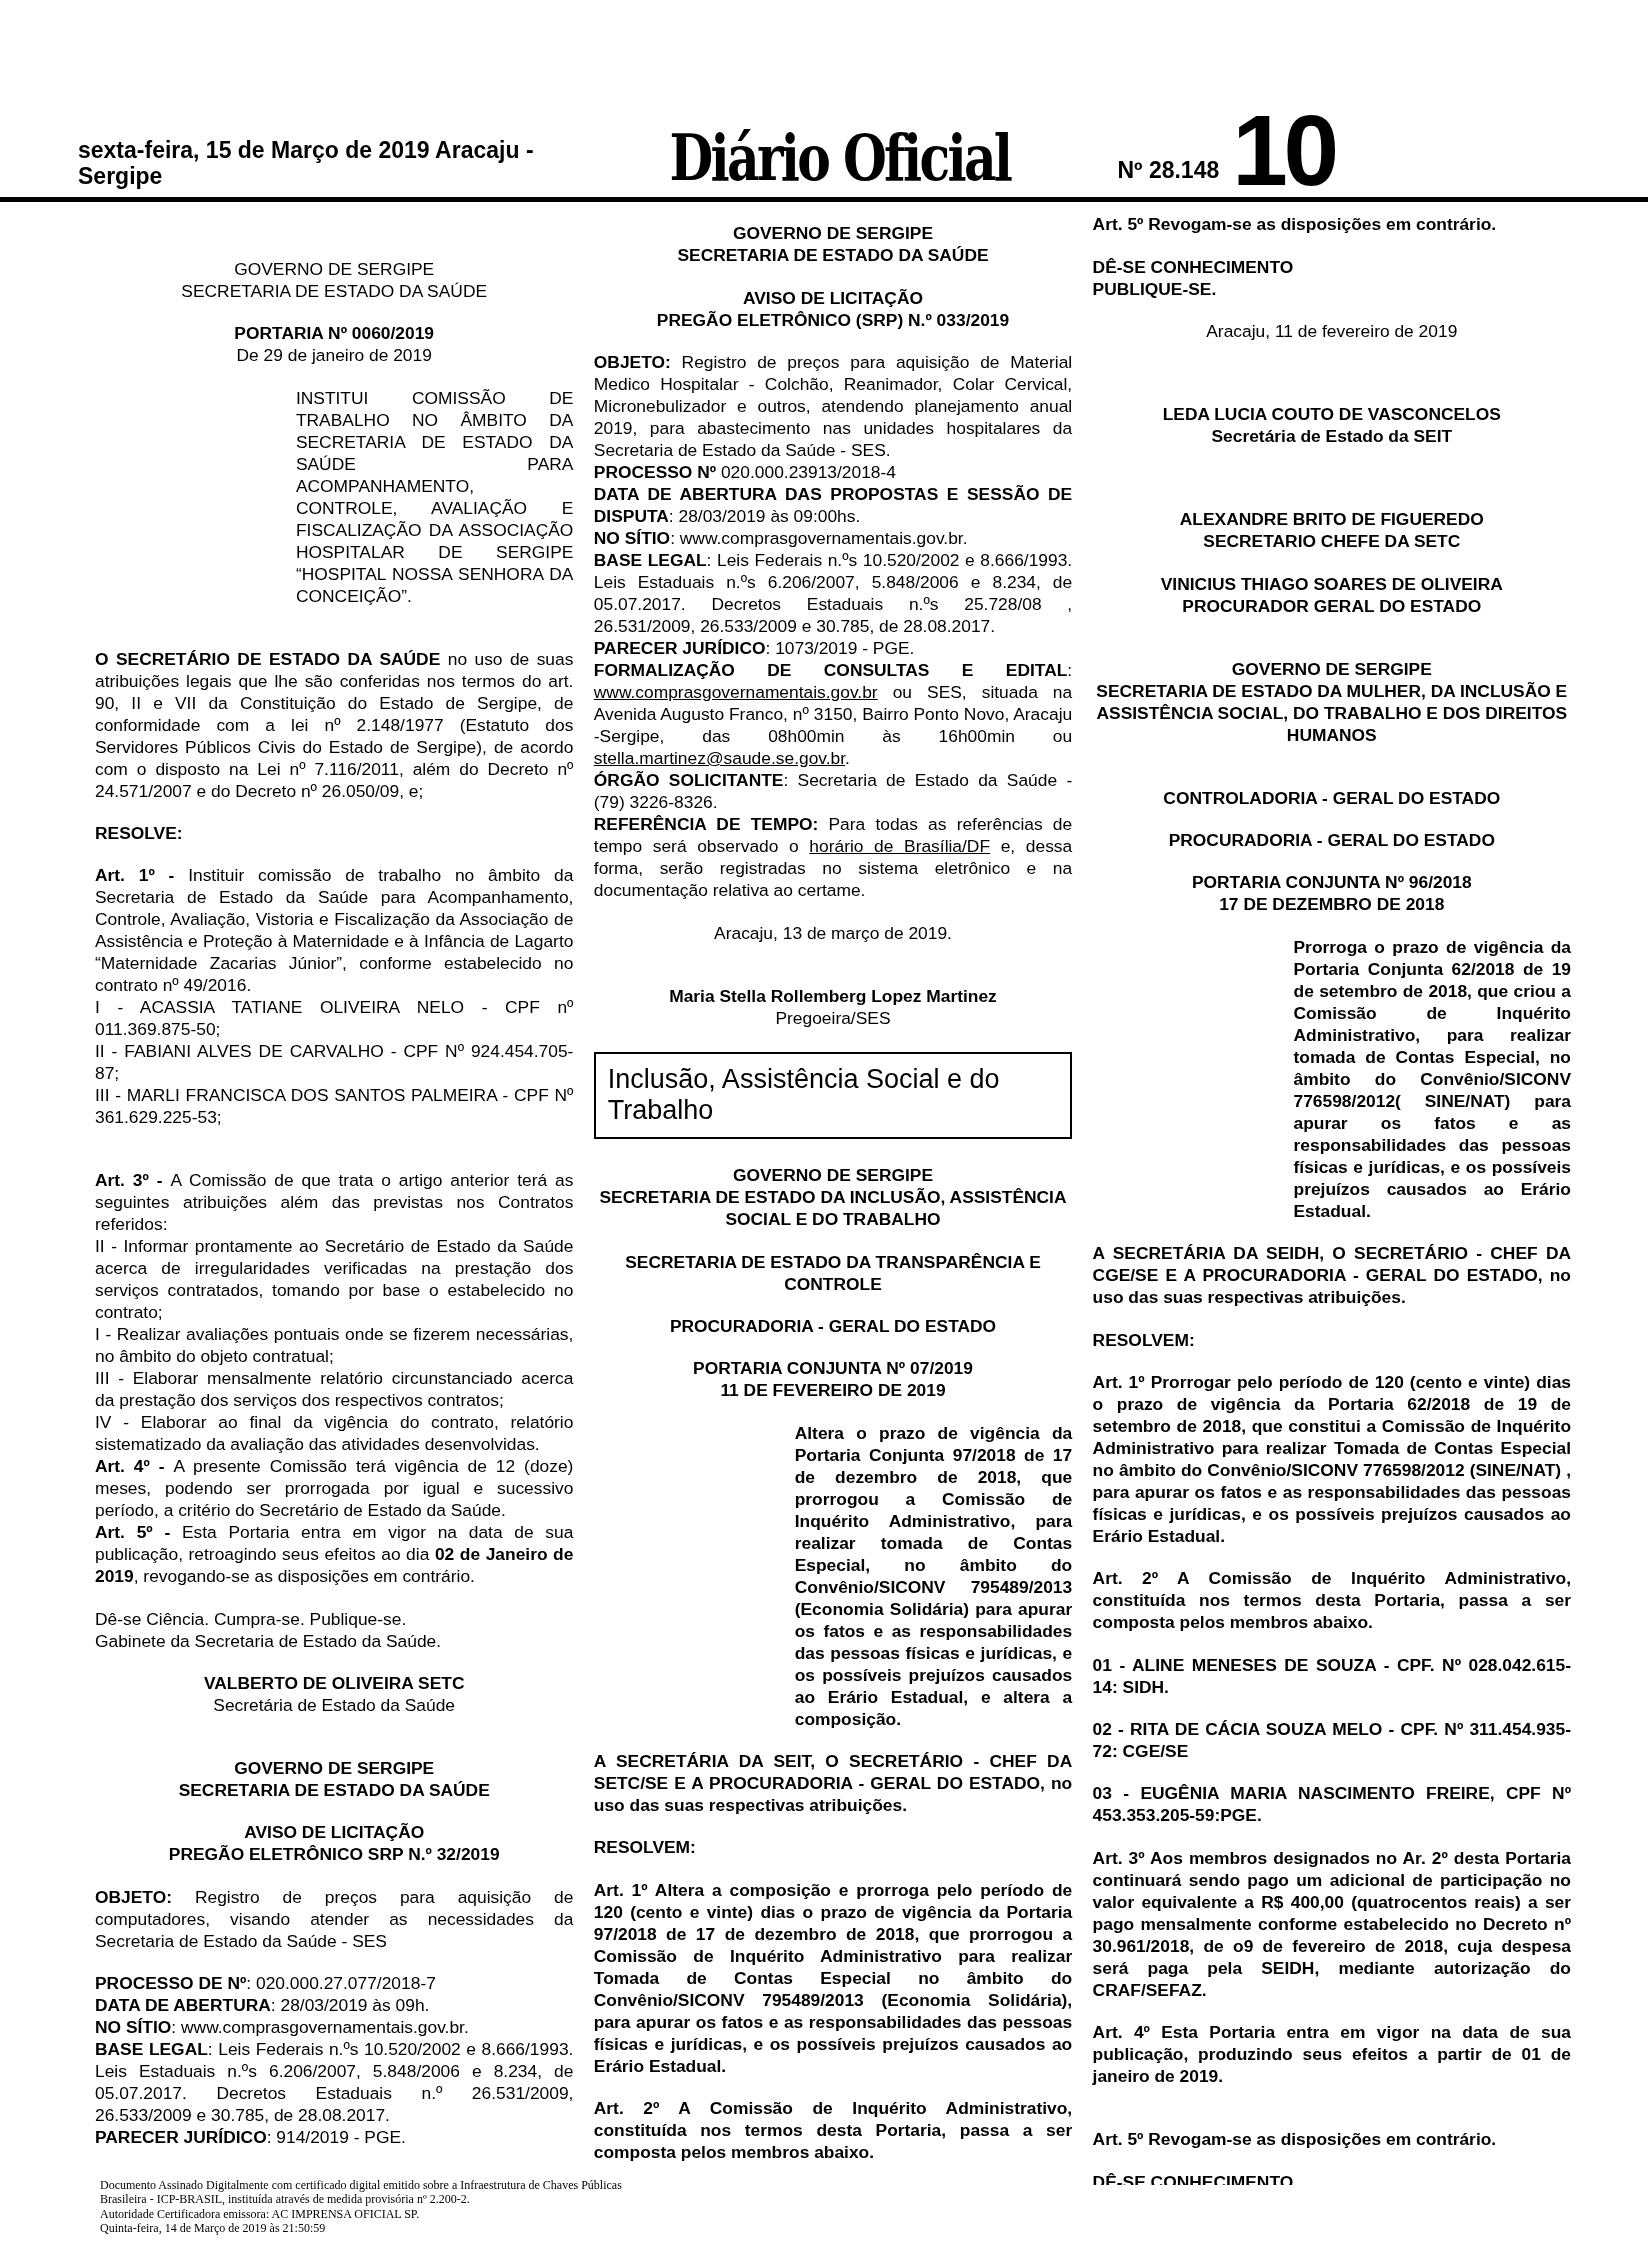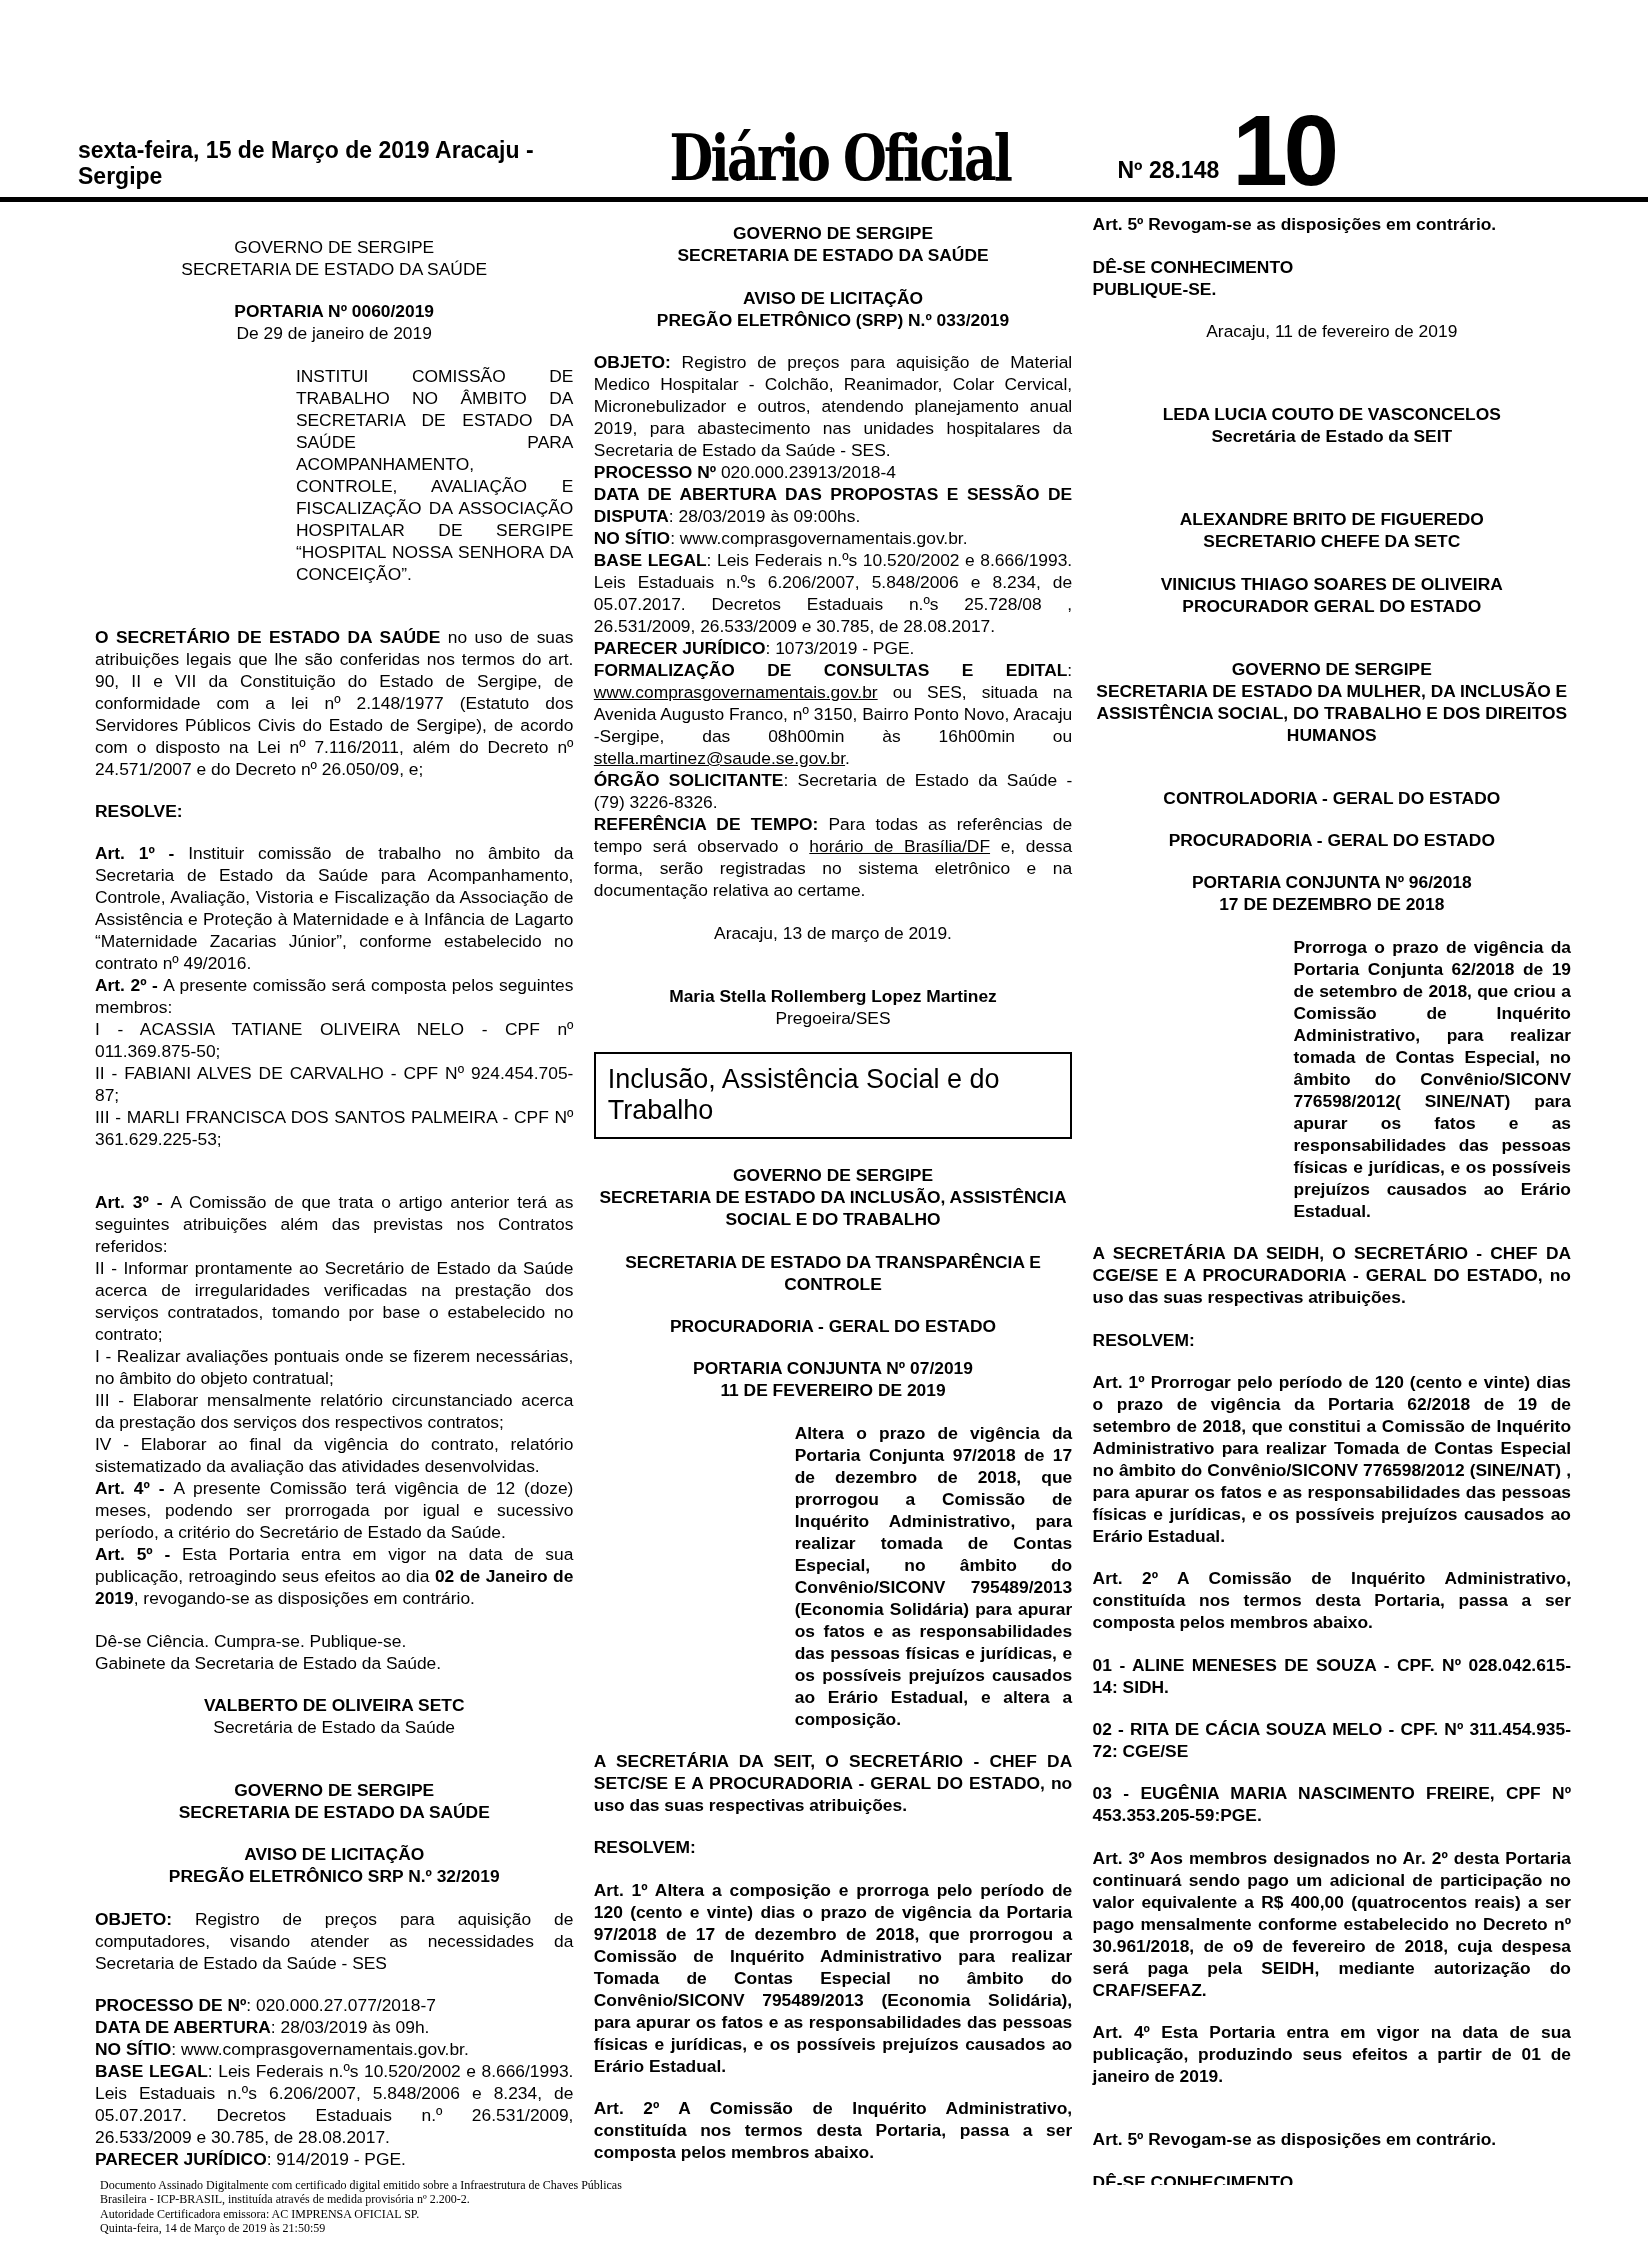--- a/index.html
+++ b/index.html
@@ -56,21 +56,20 @@
     <p class="cb">PORTARIA Nº 0060/2019</p>
     <p class="c">De 29 de janeiro de 2019</p>
     <div class="s1"></div>
     <p class="em">INSTITUI COMISSÃO DE TRABALHO NO ÂMBITO DA SECRETARIA DE ESTADO DA SAÚDE PARA ACOMPANHAMENTO, CONTROLE, AVALIAÇÃO E FISCALIZAÇÃO DA ASSOCIAÇÃO HOSPITALAR DE SERGIPE “HOSPITAL NOSSA SENHORA DA CONCEIÇÃO”.</p>
     <div class="s2"></div>
     <p class="p"><span style="font-weight: bold;">O SECRETÁRIO DE ESTADO DA SAÚDE</span><span> no uso de suas atribuições legais que lhe são conferidas nos termos do art. 90, II e VII da Constituição do Estado de Sergipe, de conformidade com a lei nº 2.148/1977 (Estatuto dos Servidores Públicos Civis do Estado de Sergipe), de acordo com o disposto na Lei nº 7.116/2011, além do Decreto nº 24.571/2007 e do Decreto nº 26.050/09, e;</span></p>
     <div class="s1"></div>
     <p class="pb">RESOLVE:</p>
     <div class="s1"></div>
     <p class="p"><span style="font-weight: bold;">Art. 1º - </span><span>Instituir comissão de trabalho no âmbito da Secretaria de Estado da Saúde para Acompanhamento, Controle, Avaliação, Vistoria e Fiscalização da Associação de Assistência e Proteção à Maternidade e à Infância de Lagarto “Maternidade Zacarias Júnior”, conforme estabelecido no contrato nº 49/2016.</span></p>
-    <p class="p"><span style="font-weight: bold;">Art. 2º - </span><span>A presente comissão será composta pelos seguintes membros:</span></p>
     <p class="p">I - ACASSIA TATIANE OLIVEIRA NELO - CPF nº 011.369.875-50;</p>
     <p class="p">II - FABIANI ALVES DE CARVALHO - CPF Nº 924.454.705-87;</p>
     <p class="p">III - MARLI FRANCISCA DOS SANTOS PALMEIRA - CPF Nº 361.629.225-53;</p>
     <div class="s1"></div>
     <div class="s1"></div>
     <p class="p"><span style="font-weight: bold;">Art. 3º - </span><span>A Comissão de que trata o artigo anterior terá as seguintes atribuições além das previstas nos Contratos referidos:</span></p>
     <p class="p">II - Informar prontamente ao Secretário de Estado da Saúde acerca de irregularidades verificadas na prestação dos serviços contratados, tomando por base o estabelecido no contrato;</p>
     <p class="p">I - Realizar avaliações pontuais onde se fizerem necessárias, no âmbito do objeto contratual;</p>
     <p class="p">III - Elaborar mensalmente relatório circunstanciado acerca da prestação dos serviços dos respectivos contratos;</p>
     <p class="p">IV - Elaborar ao final da vigência do contrato, relatório sistematizado da avaliação das atividades desenvolvidas.</p>

